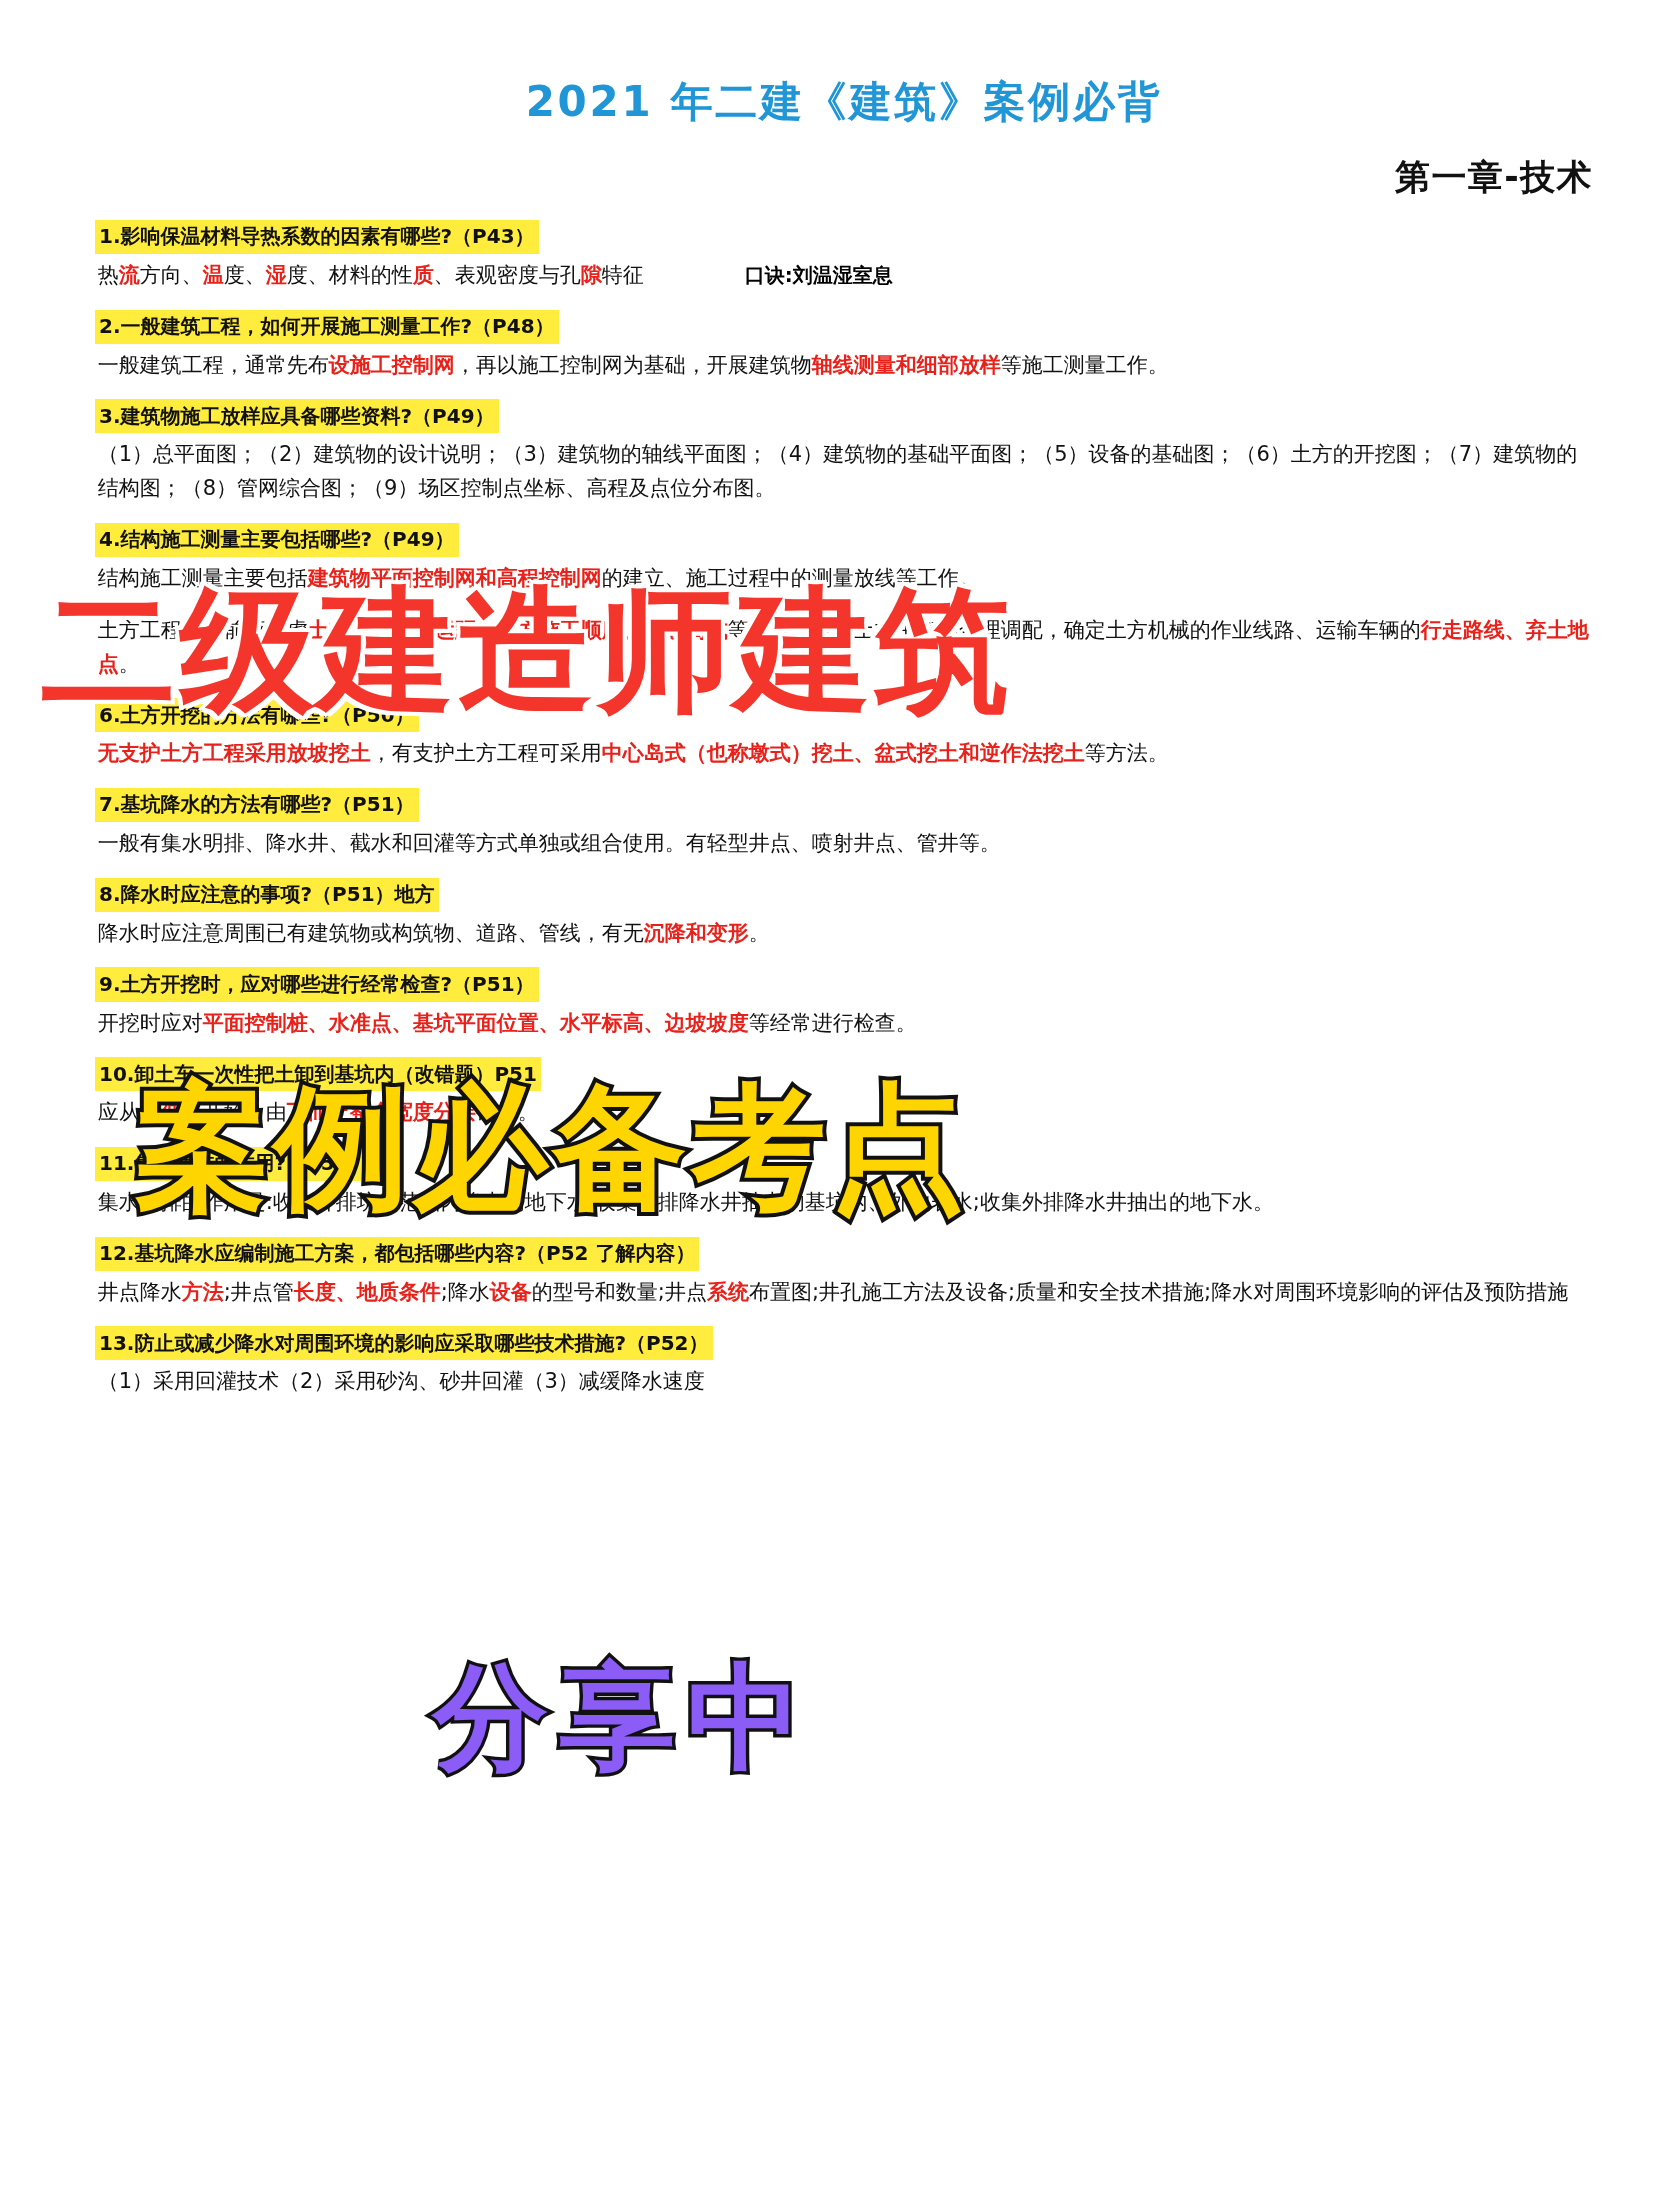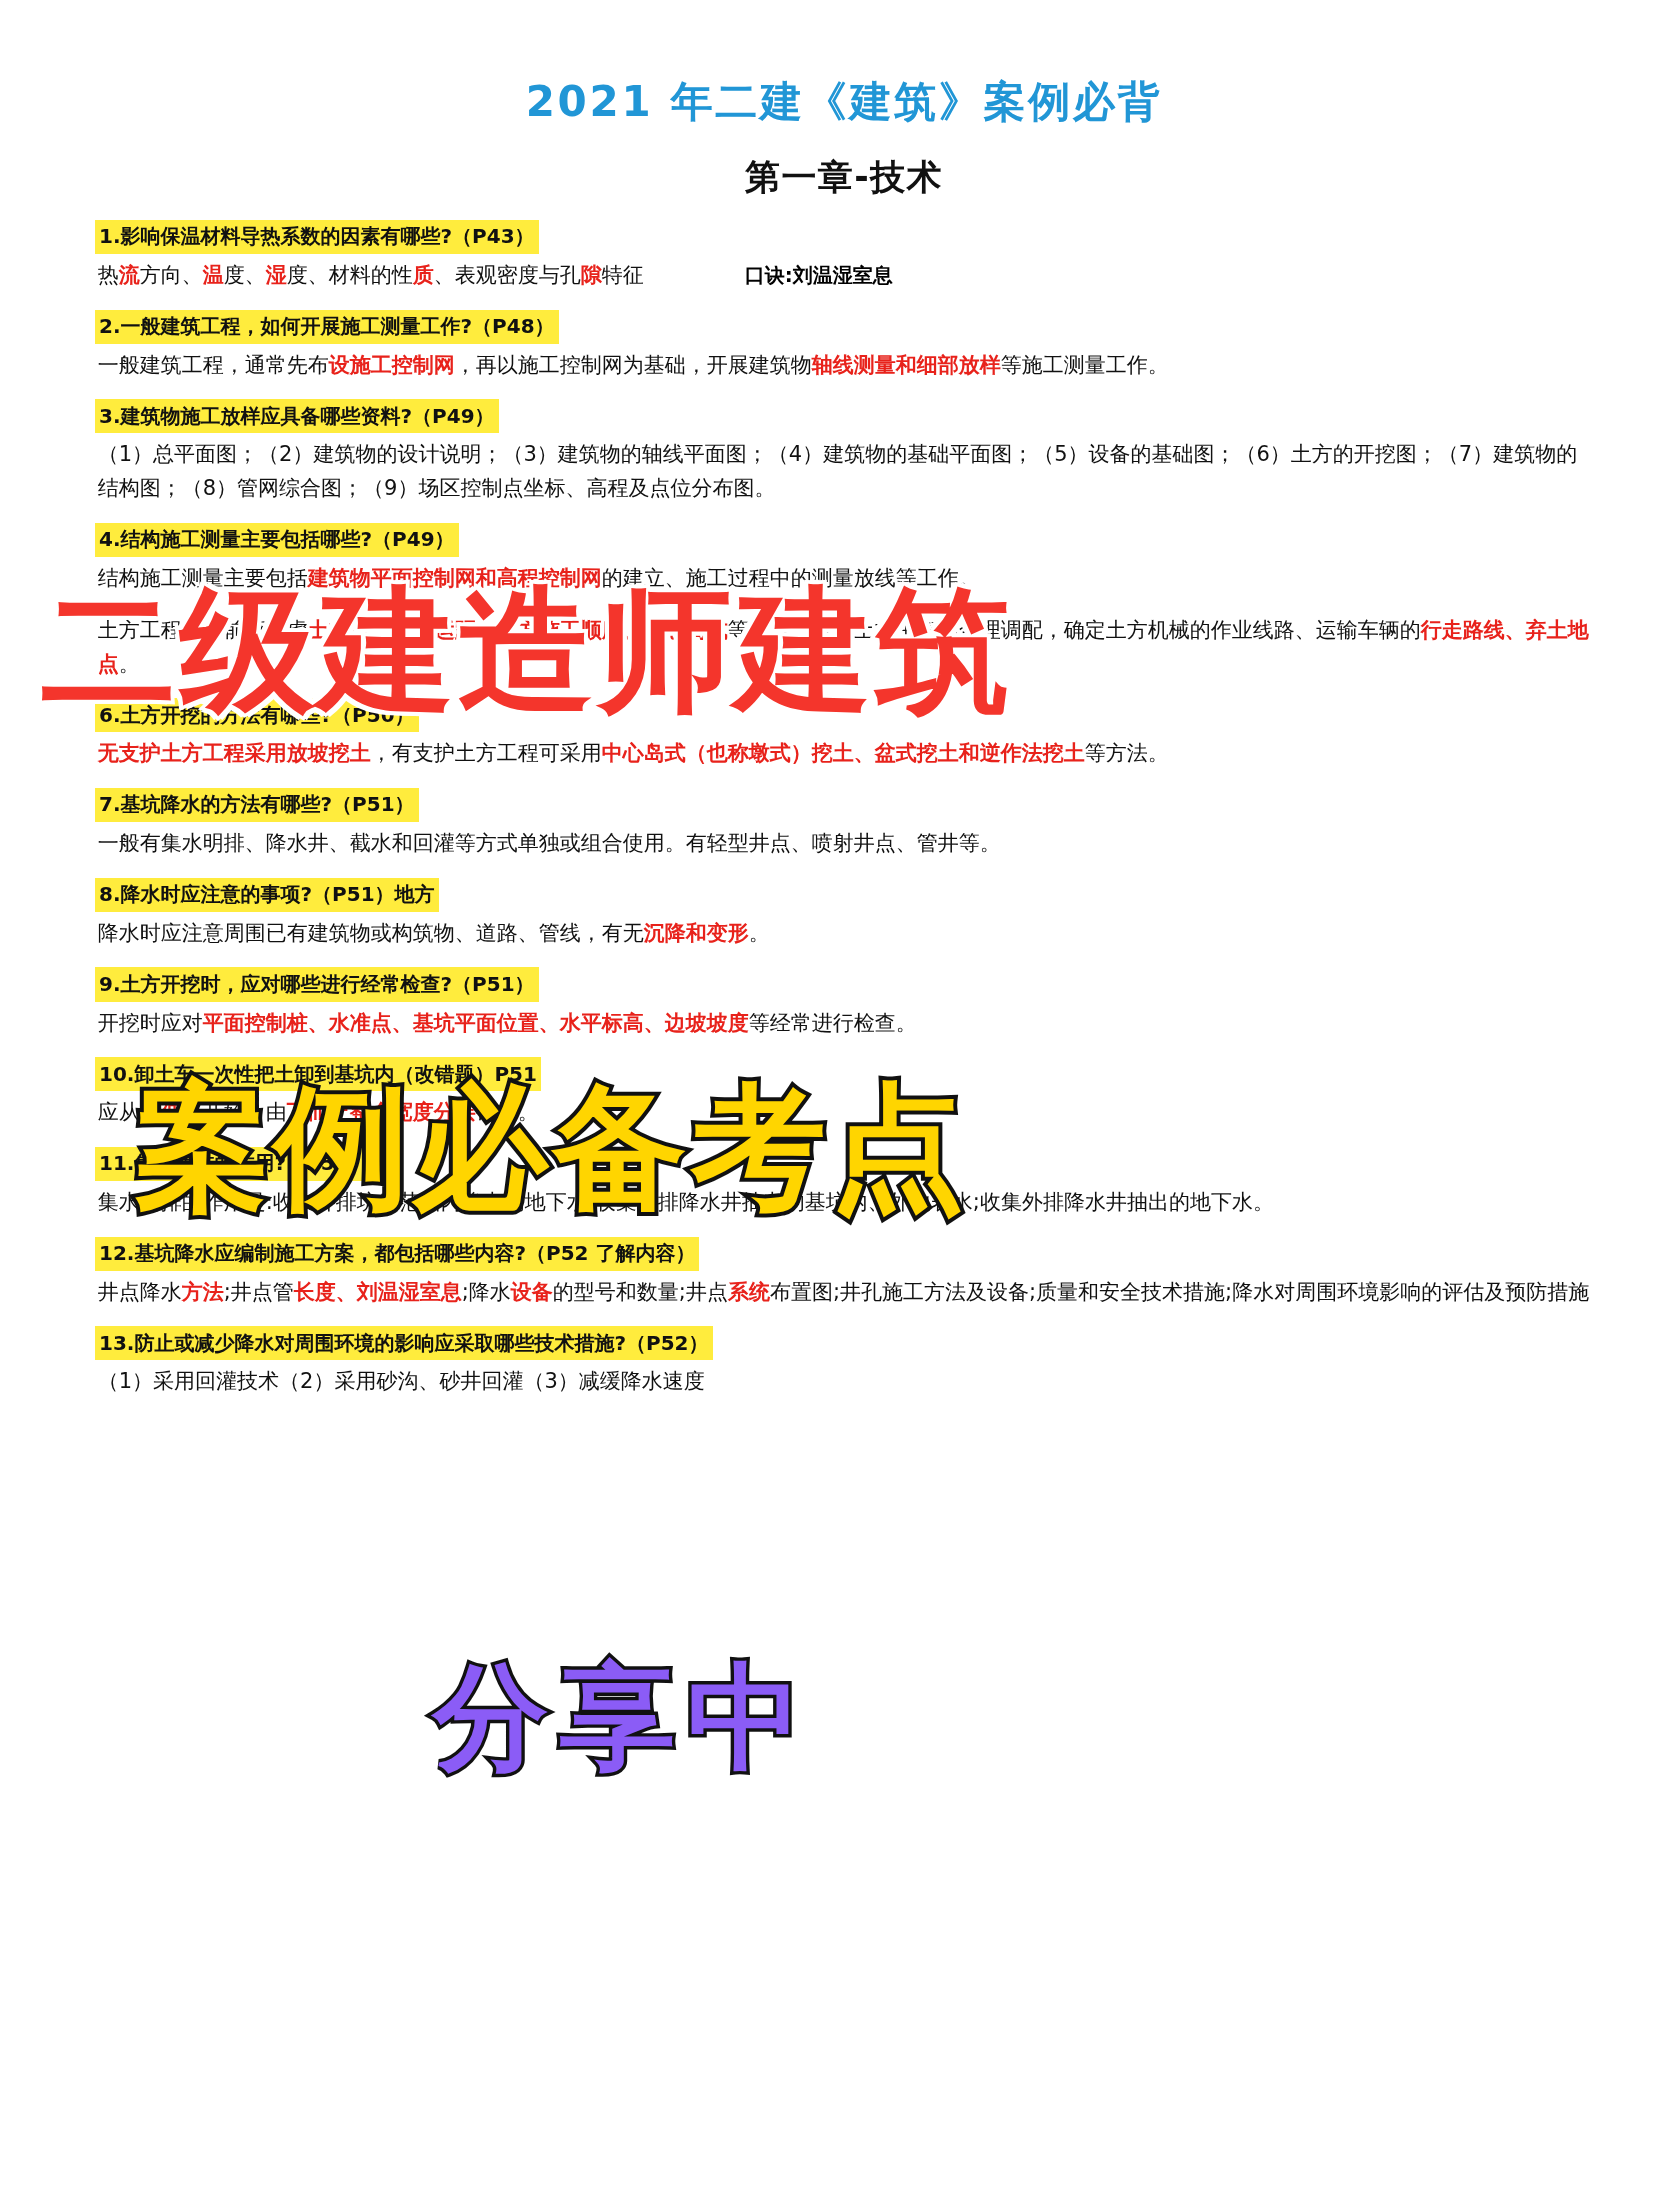--- a/index.html
+++ b/index.html
@@ -26,21 +26,21 @@
   .doc-title {
     text-align: center;
     color: #2196d6;
     font-size: 42px;
     font-weight: bold;
     letter-spacing: 2.7px;
     margin: 27px 0 24px 0;
     font-family: "DejaVu Sans", "Liberation Sans", sans-serif;
   }
   .chapter-title {
-    text-align: center;
+    text-align: right;
     color: #111;
     font-size: 35px;
     font-weight: bold;
     letter-spacing: 1.4px;
     margin: 0 0 19px 0;
   }
 
   
   .qa {
     margin-bottom: 17.6px;
@@ -172,21 +172,21 @@
       <div class="a">应从<span class="r">最低处</span>开始，由<span class="r">下而上整个宽度分层</span>铺填。</div>
     </div>
 
     <div class="qa">
       <span class="q">11.集水明排的作用?（P52）</span>
       <div class="a">集水明排的作用是:收集外排坑底范围内渗出的地下水;收集外排降水井抽出的基坑内、外地表水;收集外排降水井抽出的地下水。</div>
     </div>
 
     <div class="qa">
       <span class="q">12.基坑降水应编制施工方案，都包括哪些内容?（P52 了解内容）</span>
-      <div class="a">井点降水<span class="r">方法</span>;井点管<span class="r">长度、刘温湿室息</span>;降水<span class="r">设备</span>的型号和数量;井点<span class="r">系统</span>布置图;井孔施工方法及设备;质量和安全技术措施;降水对周围环境影响的评估及预防措施</div>
+      <div class="a">井点降水<span class="r">方法</span>;井点管<span class="r">长度、地质条件</span>;降水<span class="r">设备</span>的型号和数量;井点<span class="r">系统</span>布置图;井孔施工方法及设备;质量和安全技术措施;降水对周围环境影响的评估及预防措施</div>
     </div>
 
     <div class="qa">
       <span class="q">13.防止或减少降水对周围环境的影响应采取哪些技术措施?（P52）</span>
       <div class="a">（1）采用回灌技术（2）采用砂沟、砂井回灌（3）减缓降水速度</div>
     </div>
 
   </div>
 
   <div class="wm wm-1">二级建造师建筑</div>

